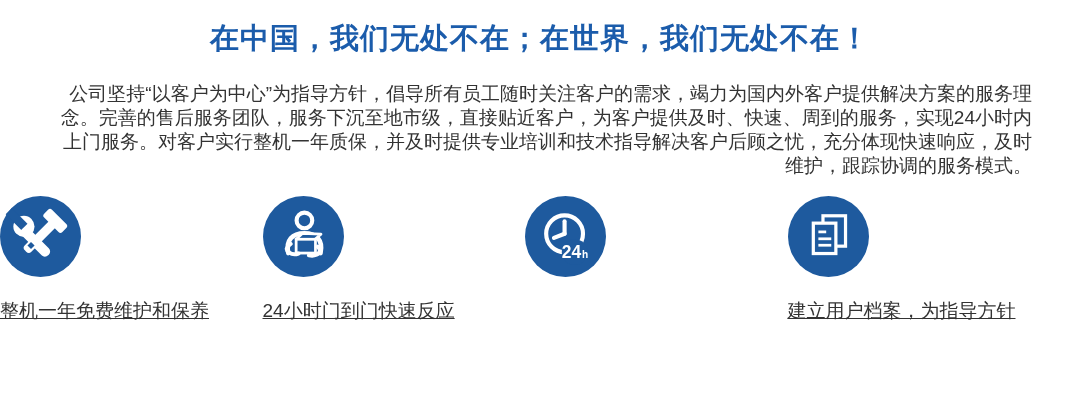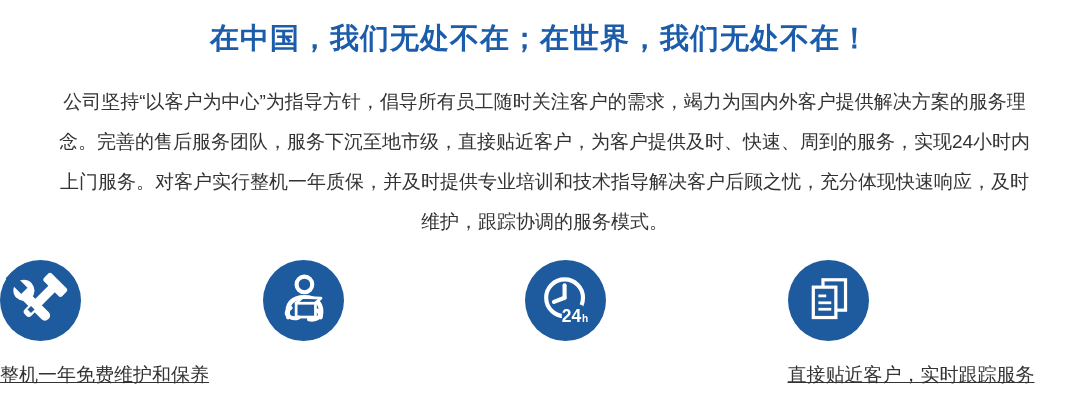--- a/index.html
+++ b/index.html
@@ -16,23 +16,23 @@
   }
   .title {
     margin: 0; padding-top: 18px;
     text-align: center;
     font-size: 29px; line-height: 40px; font-weight: 700;
     letter-spacing: 1px;
     color: var(--c-title_blue, #1b5cab);
   }
   .intro {
     margin: 24px 48px 0 57px;
-    font-size: 19px; line-height: 40px;
+    font-size: 19px; line-height: 24px;
     color: var(--c-body_text, #333333);
-    text-align: center;
+    text-align: right;
   }
   .services {
     display: flex;
     margin-top: 18px;
     padding-right: 30px;
   }
   .service {
     flex: 1;
     display: flex; flex-direction: column; align-items: flex-start;
   }
@@ -87,20 +87,21 @@
 
           <path class="cfill-s" d="M36 47 L43 40.5 L63 41.5 L56.5 47 Z" stroke-width="3" stroke-linejoin="round"></path>
 
           <rect class="cfill-s" x="36" y="47" width="21" height="15" stroke-width="3"></rect>
 
           <path d="M30 52 q -7.5 5.5 -1.5 9.5 q 4.5 3 10 1" stroke-width="4.5"></path>
 
           <path d="M59.5 55 q 5.5 5.5 -1.5 8.8 q -3.5 1.6 -8 0.6" stroke-width="4.5"></path>
         </g>
       </svg>
+      <div class="slabel">24小时门到门快速反应</div>
     </div>
 
     <div class="service">
       <svg class="icon" viewBox="0 0 88 88">
         <circle class="cfill" cx="44" cy="44" r="44"></circle>
         <g stroke="#ffffff" fill="none" stroke-linecap="round">
           <circle cx="43" cy="41" r="20" stroke-width="4.5"></circle>
           <circle class="cfill" cx="54" cy="61" r="14" stroke="none"></circle>
           <path d="M43 41 L43 27.5" stroke-width="4.5"></path>
           <path d="M43 41 L31.5 45.5" stroke-width="4.5"></path>
@@ -117,17 +118,17 @@
 
           <rect x="38" y="21.5" width="24.5" height="33"></rect>
 
           <rect class="cfill-s" x="27.5" y="29.5" width="24.5" height="33"></rect>
 
           <line x1="33" y1="39" x2="41.5" y2="39" stroke-width="3"></line>
           <line x1="33" y1="46.5" x2="47" y2="46.5" stroke-width="3"></line>
           <line x1="33" y1="53.5" x2="47" y2="53.5" stroke-width="3"></line>
         </g>
       </svg>
-      <div class="slabel">直接贴近客户，实时跟踪服务</div>
+      <div class="slabel">建立用户档案，为指导方针</div>
     </div>
 
   </div>
 </div>
 
 </body></html>

